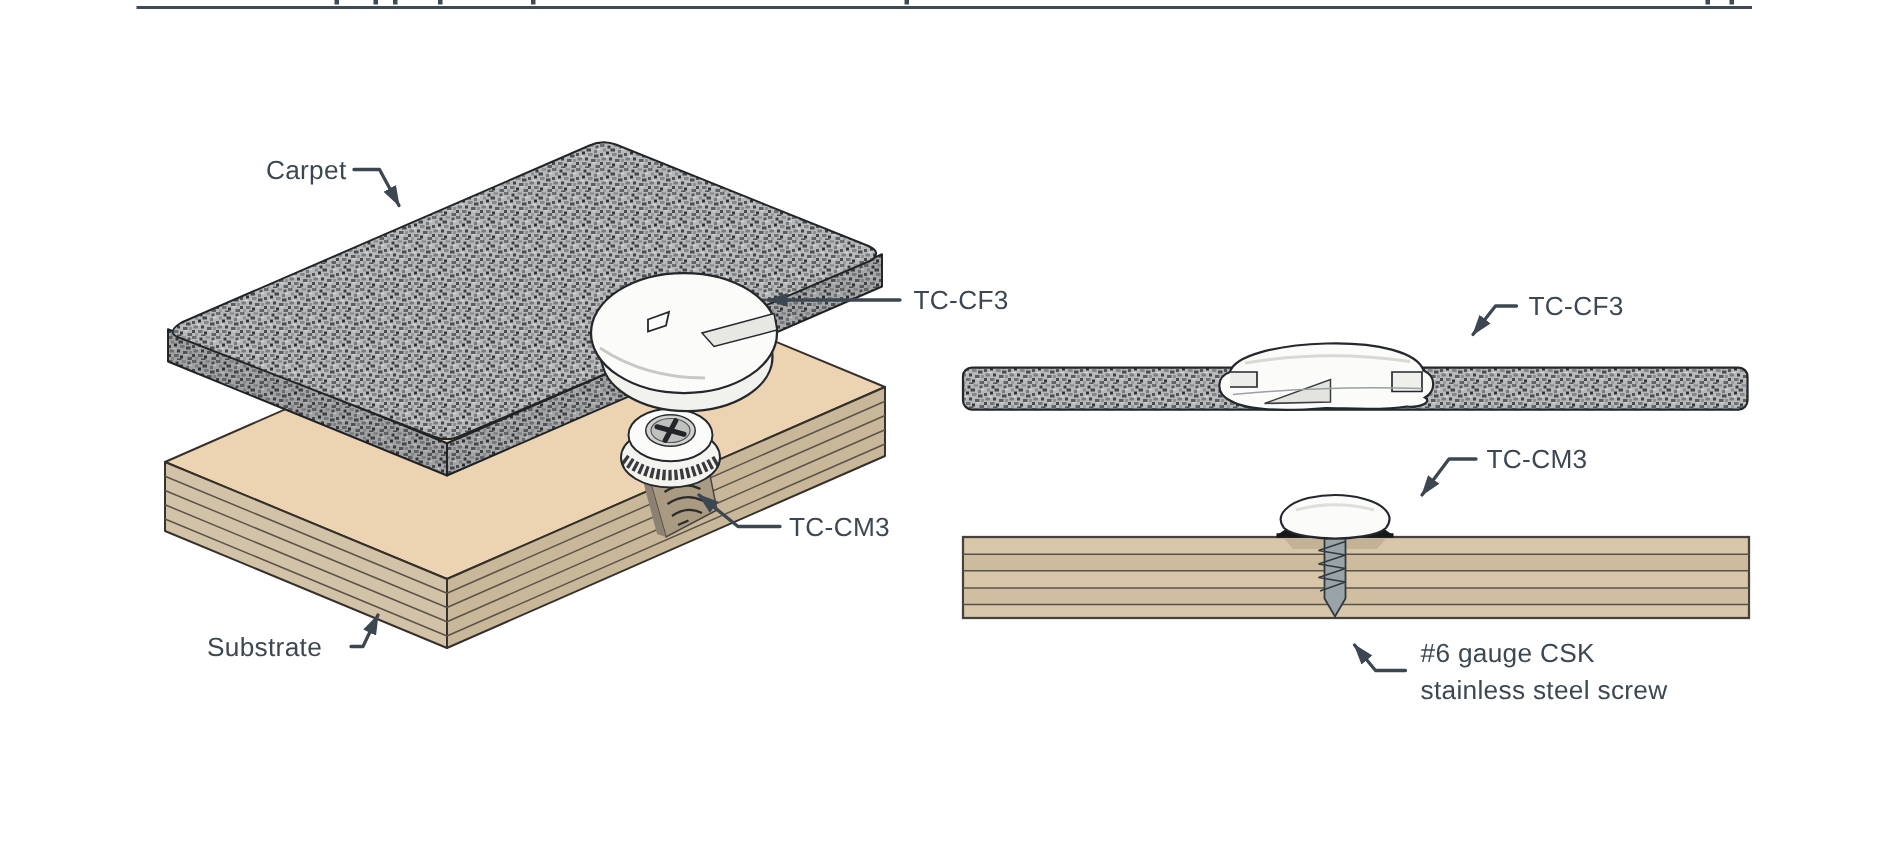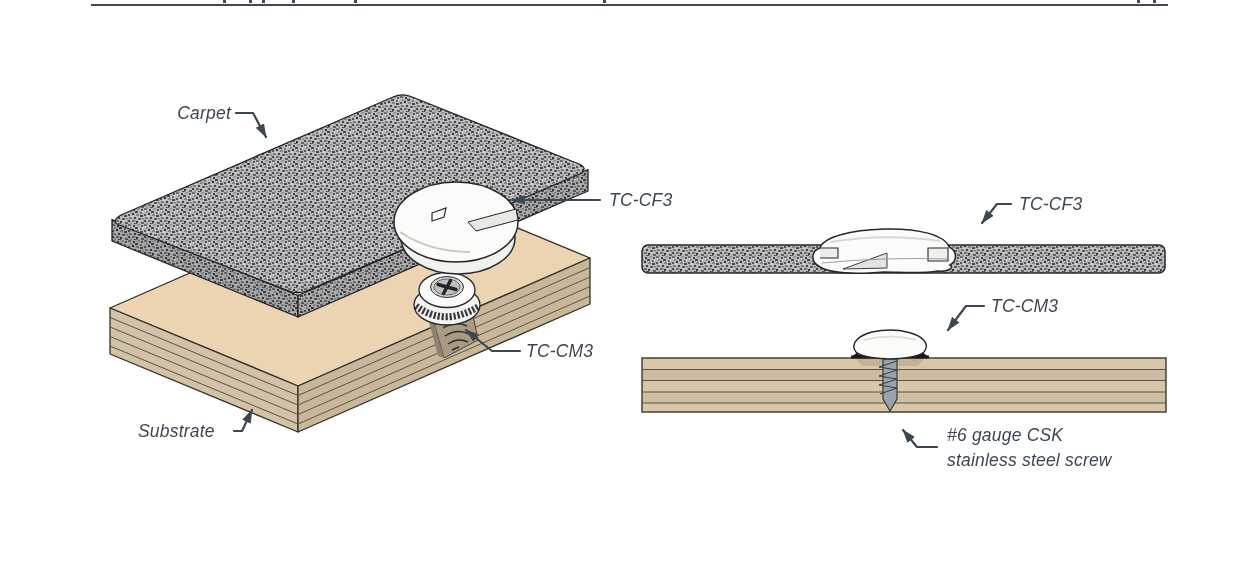--- a/index.html
+++ b/index.html
@@ -1,17 +1,17 @@
 <!DOCTYPE html>
 <html><head>
 <meta charset="utf-8">
 <style>
   html,body{margin:0;padding:0;background:#ffffff;}
   .page{position:relative;width:1259px;height:572px;background:#fff;overflow:hidden;
-        font-family:"Liberation Sans",sans-serif;font-style:italic;}
+        font-family:"Liberation Sans",sans-serif;}
   .top-rule{position:absolute;left:91px;top:4px;width:1077px;height:2px;background:#3f4a55;}
   .speck{position:absolute;top:0;width:3px;height:3px;background:#3f4a55;}
   svg.art{position:absolute;left:0;top:0;}
   .lbl{font-family:"Liberation Sans",sans-serif;font-size:17.5px;letter-spacing:.2px;}
   .arrow{fill:none;stroke-width:2.2;stroke-linejoin:round;stroke-linecap:round;}
 </style>
 </head>
 <body>
 
 <div class="page">

